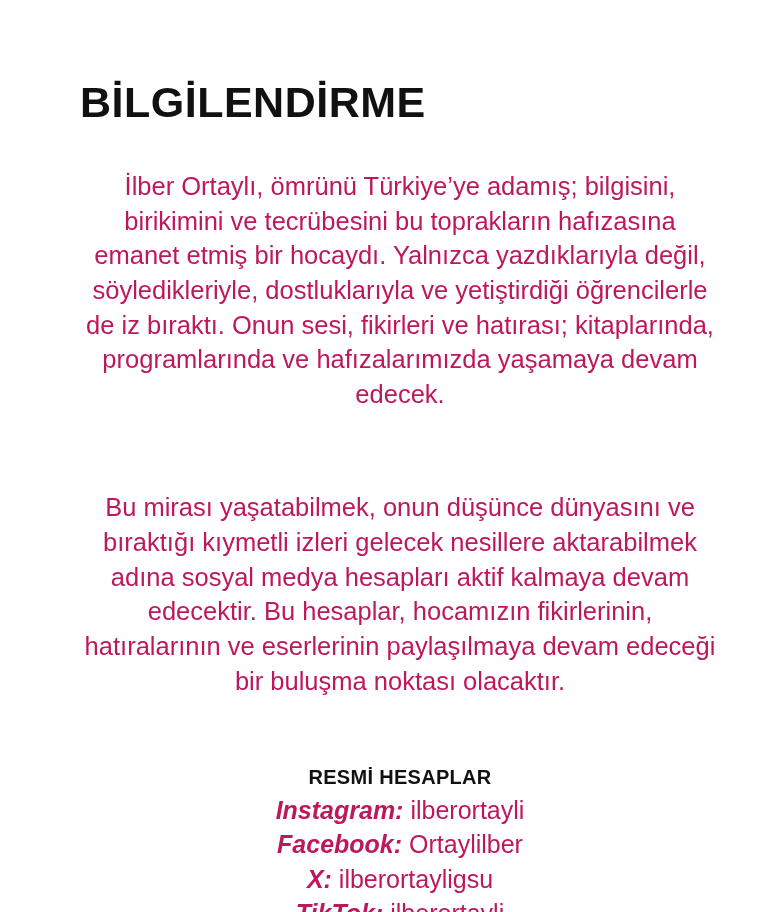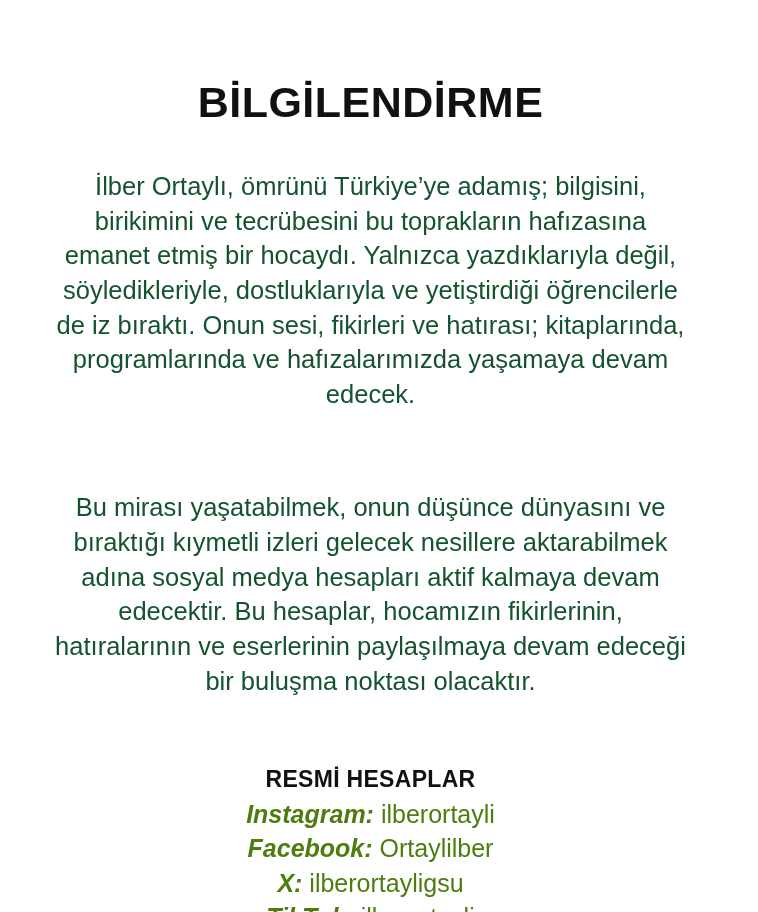--- a/index.html
+++ b/index.html
@@ -11,62 +11,62 @@
     width: 758px;
     height: 912px;
     font-family: "Liberation Sans", sans-serif;
     color: #1a1a1a;
     -webkit-font-smoothing: antialiased;
   }
   .page {
     width: 758px;
     height: 912px;
     box-sizing: border-box;
-    padding: 60px 56px 20px 39px;
+    padding: 60px 56px 20px 80px;
     display: flex;
     flex-direction: column;
-    align-items: center;
+    align-items: flex-start;
     background: #ffffff;
   }
   .headline {
     font-size: 43px;
     font-weight: 700;
     letter-spacing: 0.5px;
     text-align: center;
     margin: 18px 0 0 0;
     color: #111111;
   }
   .body-block {
     margin-top: 42px;
     width: 640px;
     text-align: center;
     font-size: 25.5px;
     line-height: 1.36;
     font-weight: 400;
-    color: #14532d;
+    color: #be185d;
   }
   .body-block.second {
     margin-top: 53px;
   }
   .accounts {
     margin-top: 42px;
     width: 640px;
     text-align: center;
   }
   .accounts-title {
-    font-size: 23px;
+    font-size: 20px;
     font-weight: 700;
     letter-spacing: 0.3px;
     color: #111111;
     margin-bottom: 4px;
   }
   .account-row {
     font-size: 25px;
     line-height: 1.38;
-    color: #4d7c0f;
+    color: #be185d;
   }
   .account-label {
     font-weight: 700;
     font-style: italic;
   }
   .account-handle {
     font-weight: 400;
   }
 </style>
 </head>

